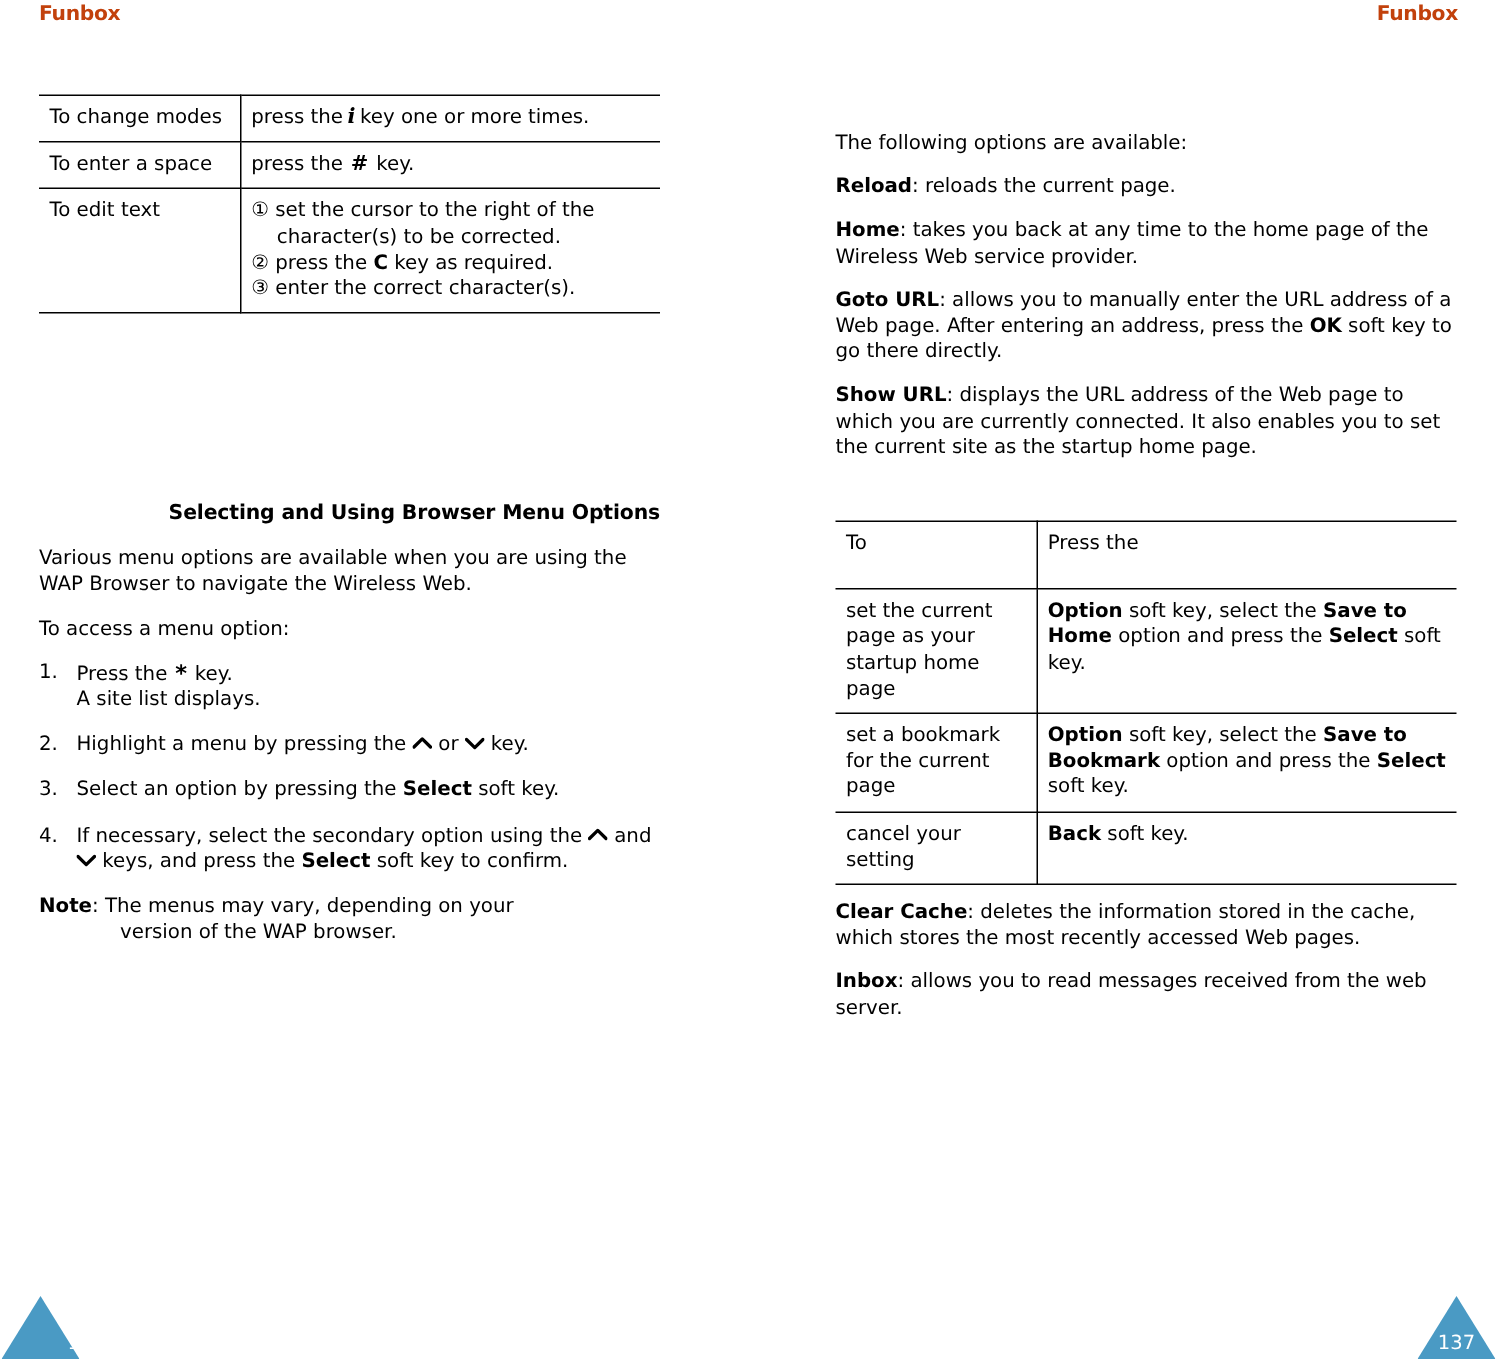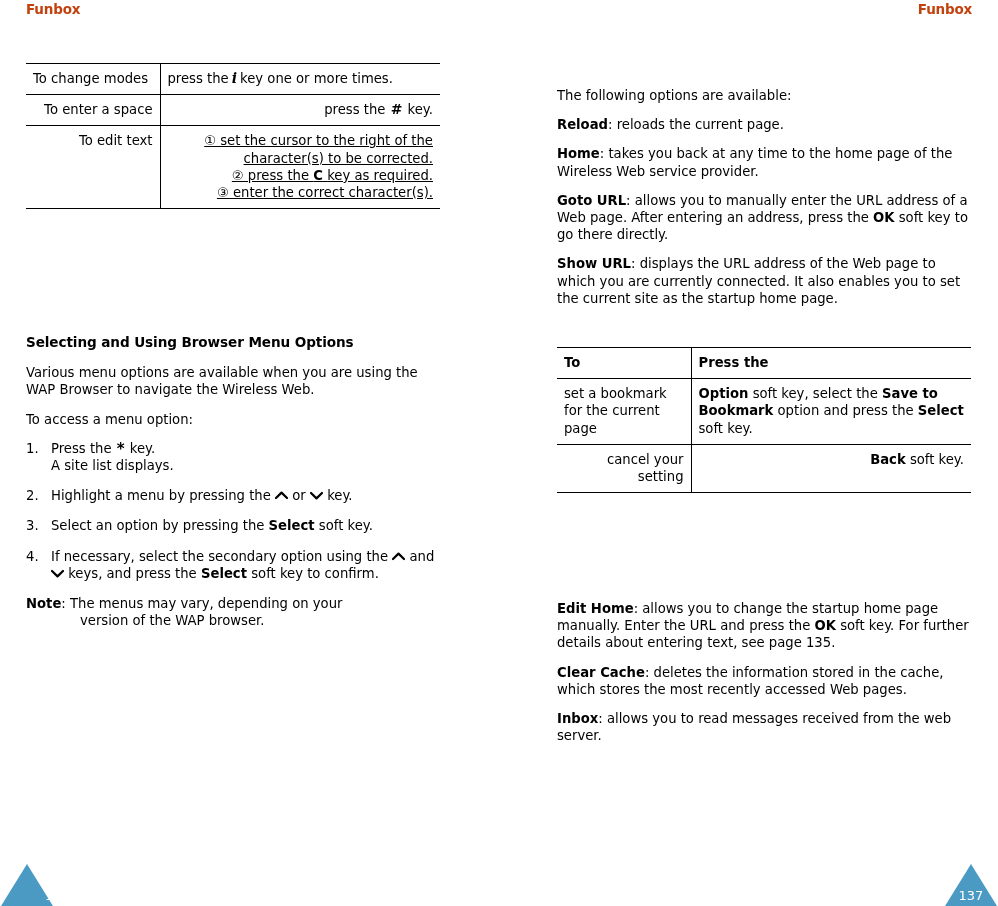--- a/index.html
+++ b/index.html
@@ -53,20 +53,21 @@
 
   p.para {
     margin: 0 0 12px 0;
   }
 
   h3.subhead {
     font-size: 13.6px;
     font-weight: bold;
     margin: 0 0 13px 0;
     letter-spacing: -0.1px;
+    text-align: right;
   }
 
   b, strong { font-weight: bold; }
 
   
   ol.steps {
     margin: 0;
     padding: 0;
     list-style: none;
   }
@@ -111,35 +112,34 @@
     vertical-align: top;
     text-align: left;
     font-weight: normal;
   }
   table.manual-table td.col1,
   table.manual-table th.col1 {
     width: 134px;
     border-right: 1.2px solid #000;
   }
   table.manual-table th {
-    font-weight: bold;
-    padding-bottom: 7px;
-  }
-  table.manual-table tr + tr td { border-top: 1.2px solid #000; text-align: right; }
+    font-weight: normal;
+    padding-bottom: 21px;
+  }
+  table.manual-table tr + tr td { border-top: 1.2px solid #000; }
 
   .tbl-left  { width: 414px; }
   .tbl-right { width: 414px; }
   .tbl-right td.col1, .tbl-right th.col1 { width: 177px; }
 
   
   .circ-item {
     display: block;
     padding-left: 17px;
     text-indent: -17px;
-    text-decoration: underline;
   }
 
   
   .key {
     display: inline-block;
     font-weight: bold;
   }
   .key-i {
     font-family: "DejaVu Serif", "Liberation Serif", serif;
     font-style: italic;
@@ -312,34 +312,37 @@
   <div class="column column-right" style="top: 347px;">
     <table class="manual-table tbl-right">
       <thead>
         <tr>
           <th class="col1">To</th>
           <th>Press the</th>
         </tr>
       </thead>
       <tbody>
         <tr>
+          <td class="col1">set the current page as your startup home page</td>
+          <td><b>Option</b><span> soft key, select the </span><b>Save to Home</b><span> option and press the </span><b>Select</b><span> soft key.</span></td>
+        </tr>
+        <tr>
           <td class="col1">set a bookmark for the current page</td>
           <td><b>Option</b><span> soft key, select the </span><b>Save to Bookmark</b><span> option and press the </span><b>Select</b><span> soft key.</span></td>
         </tr>
         <tr>
           <td class="col1">cancel your setting</td>
           <td><b>Back</b><span> soft key.</span></td>
         </tr>
       </tbody>
     </table>
   </div>
 
   <div class="column column-right" style="top: 600px;">
 
-    <p class="para"><b>Edit Home</b><span>: allows you to change the startup home page manually. Enter the URL and press the </span><b>OK</b><span> soft key. For further details about entering text, see page 135.</span></p>
 
     <p class="para"><b>Clear Cache</b><span>: deletes the information stored in the cache, which stores the most recently accessed Web pages.</span></p>
 
     <p class="para"><b>Inbox</b><span>: allows you to read messages received from the web server.</span></p>
   </div>
 
   <div class="folio folio-right">
     <div class="tri"></div>
     <div class="folio-num">137</div>
   </div>

